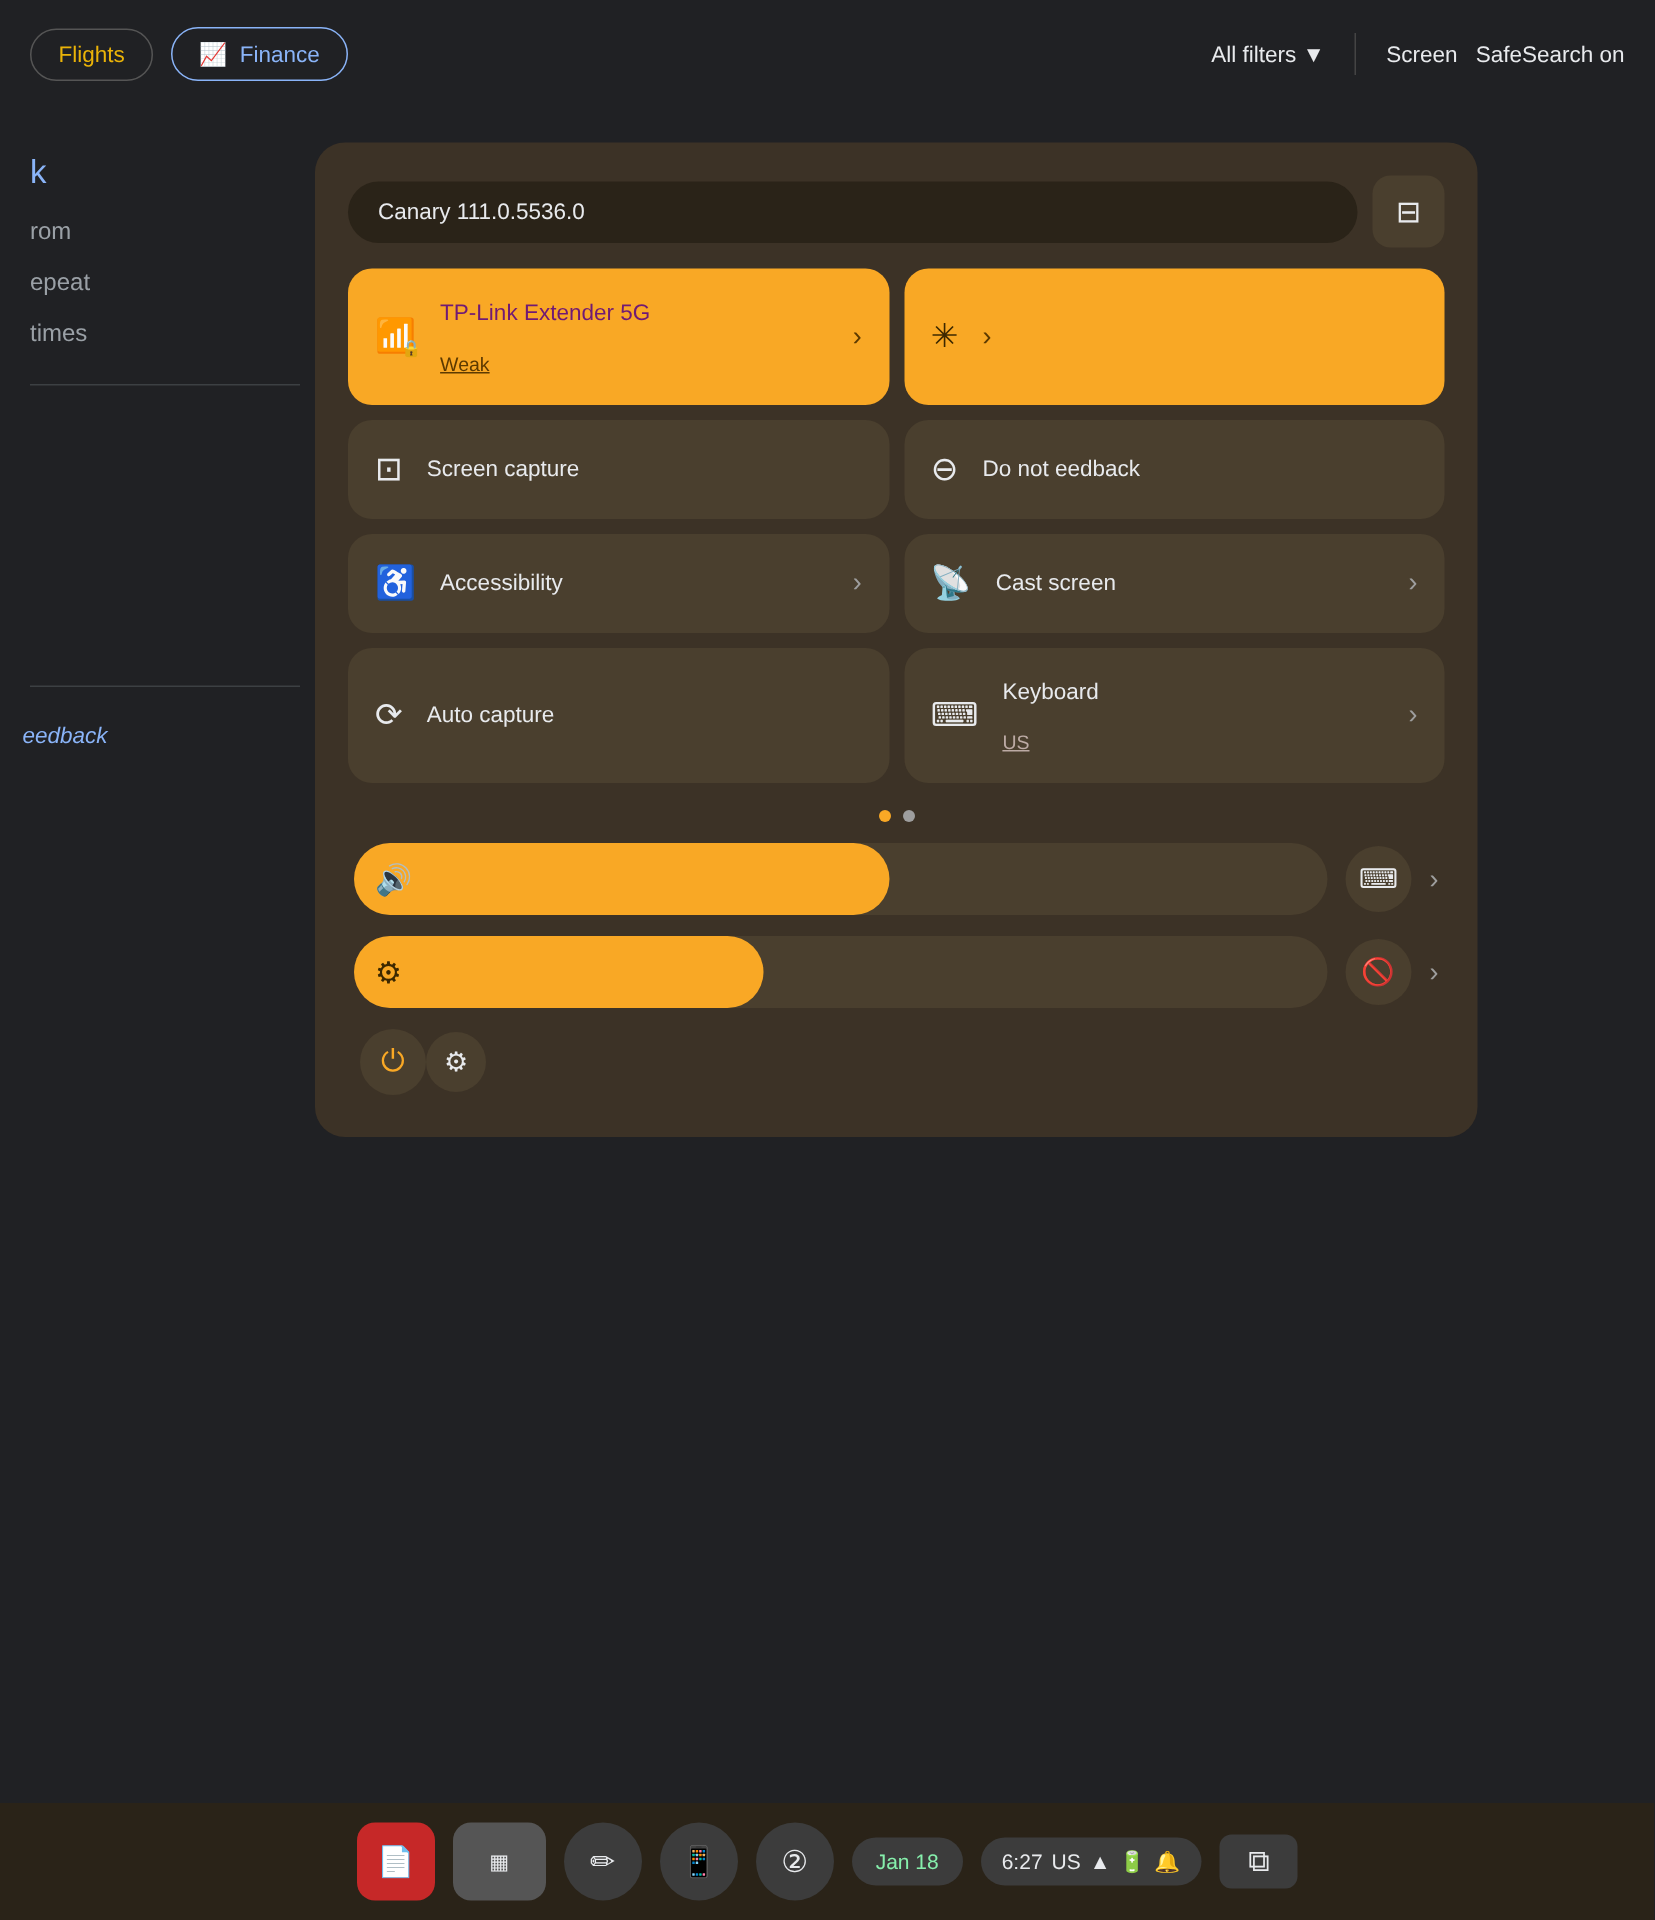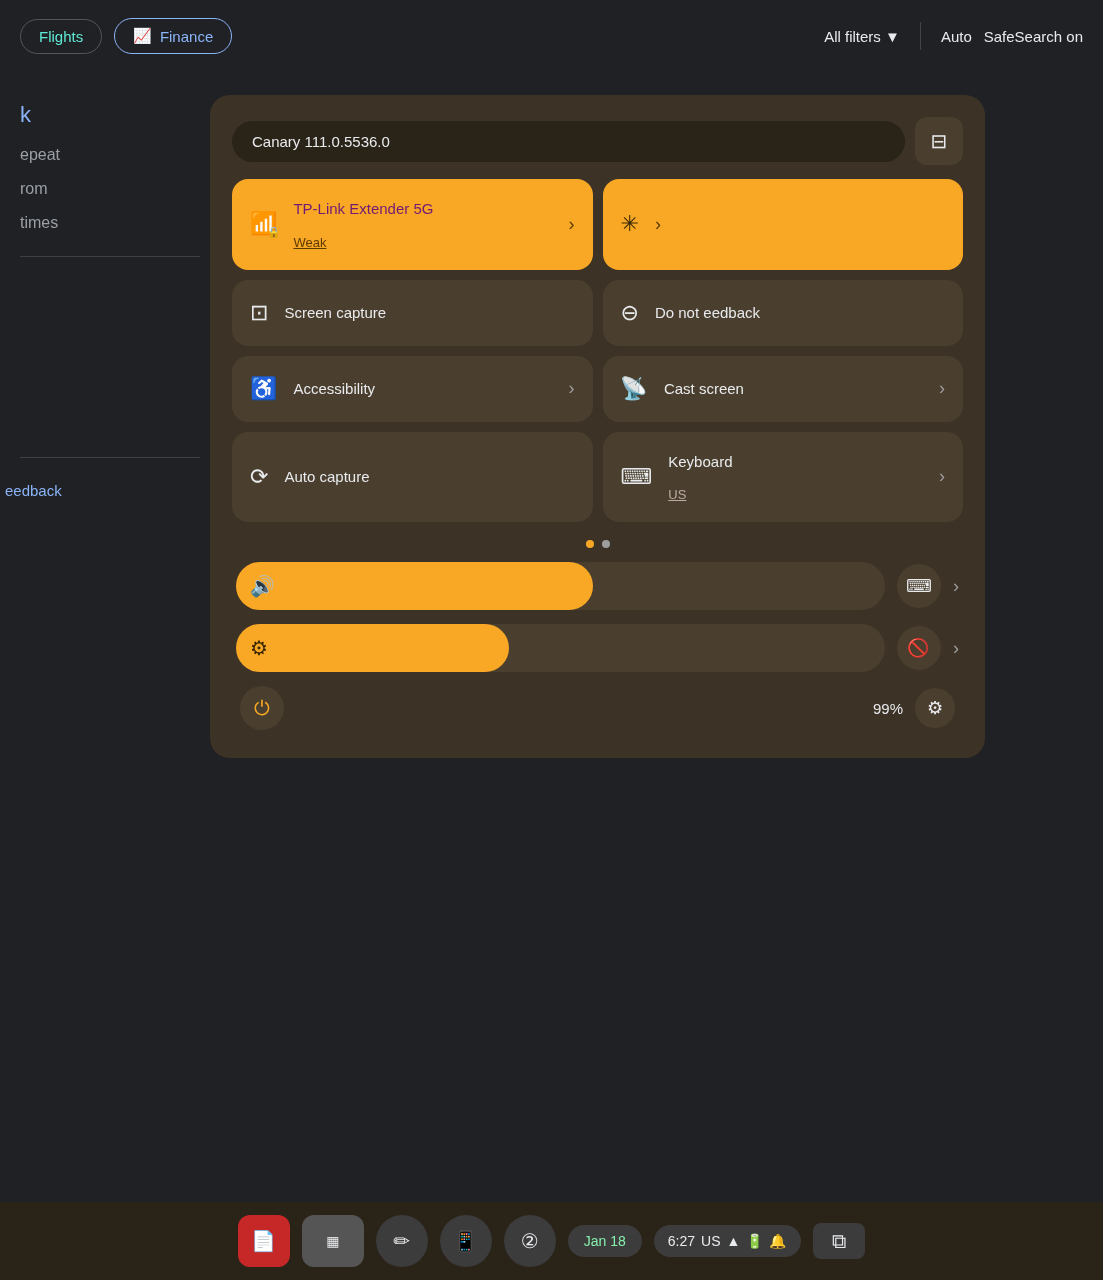--- a/index.html
+++ b/index.html
@@ -20,21 +20,21 @@
       gap: 12px;
       background: #202124;
       position: absolute;
       top: 0; left: 0; right: 0;
       height: 72px;
     }
     .top-pill {
       border: 1.5px solid #555;
       border-radius: 24px;
       padding: 8px 18px;
-      color: #5eead4;
+      color: #eab308;
       font-size: 15px;
       display: flex;
       align-items: center;
       gap: 8px;
       background: transparent;
       cursor: pointer;
     }
     .top-pill.active {
       border-color: #8ab4f8;
       color: #8ab4f8;
@@ -75,22 +75,23 @@
       font-size: 16px;
       padding: 8px 20px;
     }
     .sidebar-divider {
       border-top: 1px solid #3c4043;
       margin: 16px 20px;
     }
     .sidebar-footer {
       color: #8ab4f8;
       font-size: 15px;
-      padding: 8px 5px;
-      cursor: pointer;
+      padding: 8px 15px;
+      cursor: pointer;
+      font-style: italic;
     }
 
     
     .quick-panel {
       position: absolute;
       top: 95px;
       left: 210px;
       width: 775px;
       background: #3c3226;
       border-radius: 20px;
@@ -402,28 +403,28 @@
   </button>
   <button class="top-pill active">
     <span>📈</span>
     <span>Finance</span>
   </button>
   <div style="flex:1"></div>
   <button class="top-link">
     <span>All filters</span> <span>▼</span>
   </button>
   <div class="top-divider"></div>
-  <button class="top-link">Auto</button>
+  <button class="top-link">Screen</button>
   <button class="top-link">SafeSearch on</button>
 </div>
 
 <div class="left-sidebar">
   <div class="sidebar-text">k</div>
+  <div class="sidebar-item">rom</div>
   <div class="sidebar-item">epeat</div>
-  <div class="sidebar-item">rom</div>
   <div class="sidebar-item">times</div>
   <div class="sidebar-divider"></div>
   <div style="margin-top: 200px;"></div>
   <div class="sidebar-divider"></div>
   <div class="sidebar-footer">eedback</div>
 </div>
 
 <div class="quick-panel">
 
   <div class="version-bar">
@@ -529,21 +530,20 @@
       <div class="slider-end-icon" style="position:relative;">
         <span style="font-size:18px;">🚫</span>
       </div>
       <span class="slider-arrow">›</span>
     </div>
 
     <div class="bottom-row">
       <button class="power-btn">
         <span class="power-icon">⏻</span>
       </button>
-      <div class="battery-pct">99%</div>
       <div class="settings-gear">
         <span>⚙</span>
       </div>
     </div>
 
   </div>
 
 </div>
 
 <div class="taskbar">

